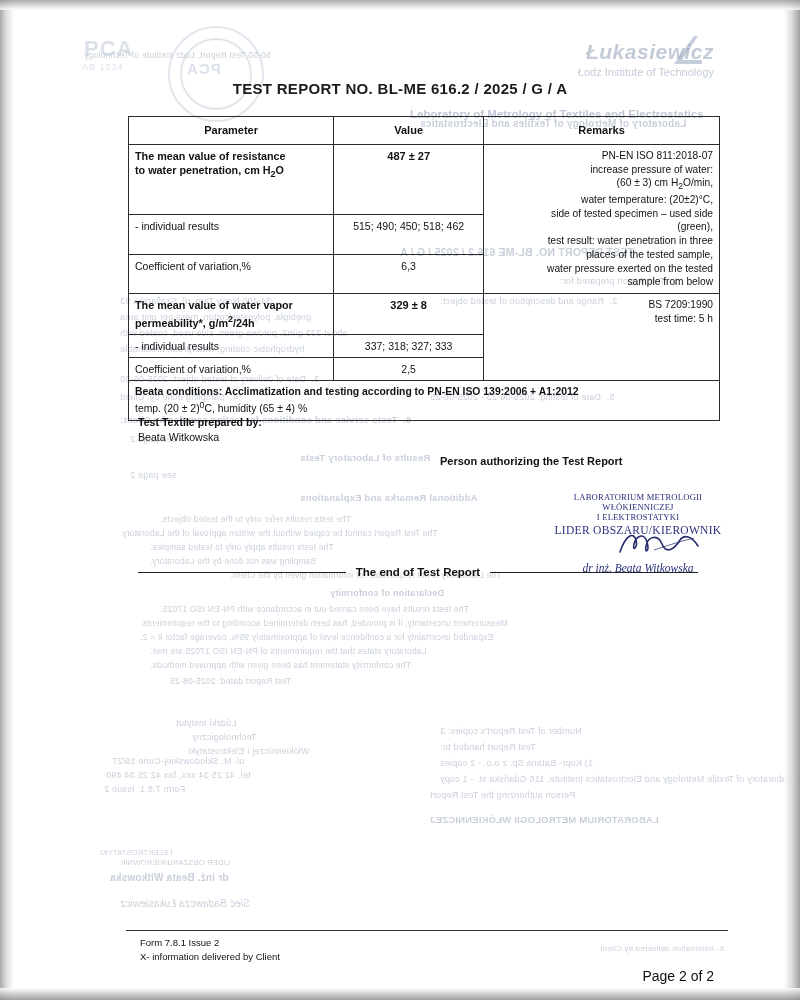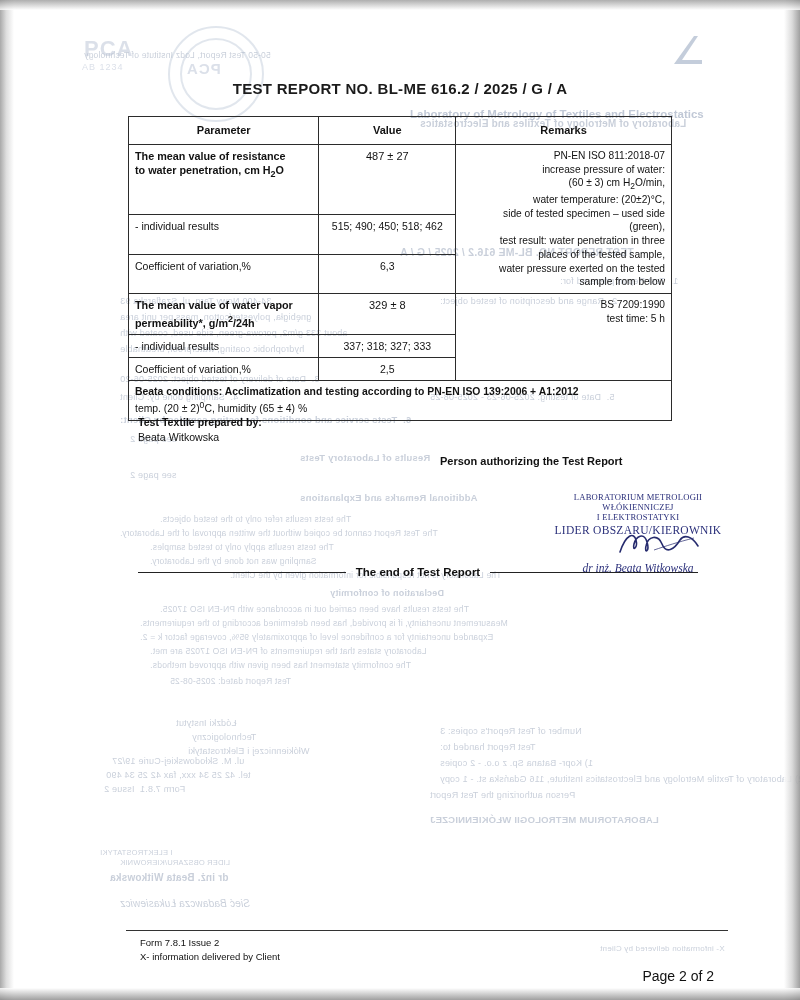--- a/index.html
+++ b/index.html
@@ -125,21 +125,21 @@
     color: #97a4bb;
     opacity: .6;
     font-weight: bold;
   }
 
   
   table.results {
     position: absolute;
     left: 128px;
     top: 116px;
-    width: 544px;
+    width: 592px;
     border-collapse: collapse;
     font-size: 10.5px;
     color: #121212;
   }
   table.results th,
   table.results td {
     border: 1px solid #2b2b2b;
     padding: 4px 6px;
     vertical-align: top;
     line-height: 1.35;
@@ -148,21 +148,21 @@
     text-align: center;
     font-weight: bold;
     font-size: 11px;
     padding: 6px 6px;
   }
   .col-param { width: 207px; }
   .col-value { width: 150px; text-align: center; }
   .col-remarks { width: 243px; }
 
   td.param-main { font-weight: bold; font-size: 10.8px; margin-top: 32px; }
-  td.value-main { font-weight: normal; font-size: 11px; text-align: center; }
+  td.value-main { font-weight: bold; font-size: 11px; text-align: center; }
   td.value-cell { text-align: center; }
   td.remarks-cell { font-size: 10.2px; line-height: 1.42; text-align: right; }
 
   td.conditions {
     font-size: 10.4px;
     line-height: 1.5;
     font-weight: bold;
   }
   td.conditions .cond-line2 { font-weight: normal; }
 
@@ -314,20 +314,24 @@
 
   <div class="wm-circle" style="left:168px; top:26px; width:92px; height:92px;"></div>
   <div class="wm-circle" style="left:180px; top:38px; width:68px; height:68px;"></div>
   <div class="wm-text" style="left:84px;  top:36px; font-size:22px;">PCA</div>
   <div class="wm-text" style="left:82px;  top:62px; font-size:9px; font-weight:normal;">AB 1234</div>
   <div class="wm-text" style="left:186px; top:60px; font-size:15px; transform:scaleX(-1);">PCA</div>
 
   <svg class="lh-logo" viewBox="0 0 40 40" aria-hidden="true">
     <path d="M6 34 L26 6 L30 6 L14 30 L34 30 L34 34 Z" fill="currentColor" opacity=".75"></path>
   </svg>
+  <div class="letterhead">
+    <div class="lh-name">Łukasiewicz</div>
+    <div class="lh-sub">Łodz Institute of Technology</div>
+  </div>
 
   <div class="lab-subtitle">Laboratory of Metrology of Textiles and Electrostatics</div>
 
   <div class="report-title">TEST REPORT NO. BL-ME  616.2 / 2025 / G / A</div>
 
   <table class="results">
     <thead>
       <tr>
         <th class="col-param">Parameter</th>
         <th class="col-value">Value</th>

